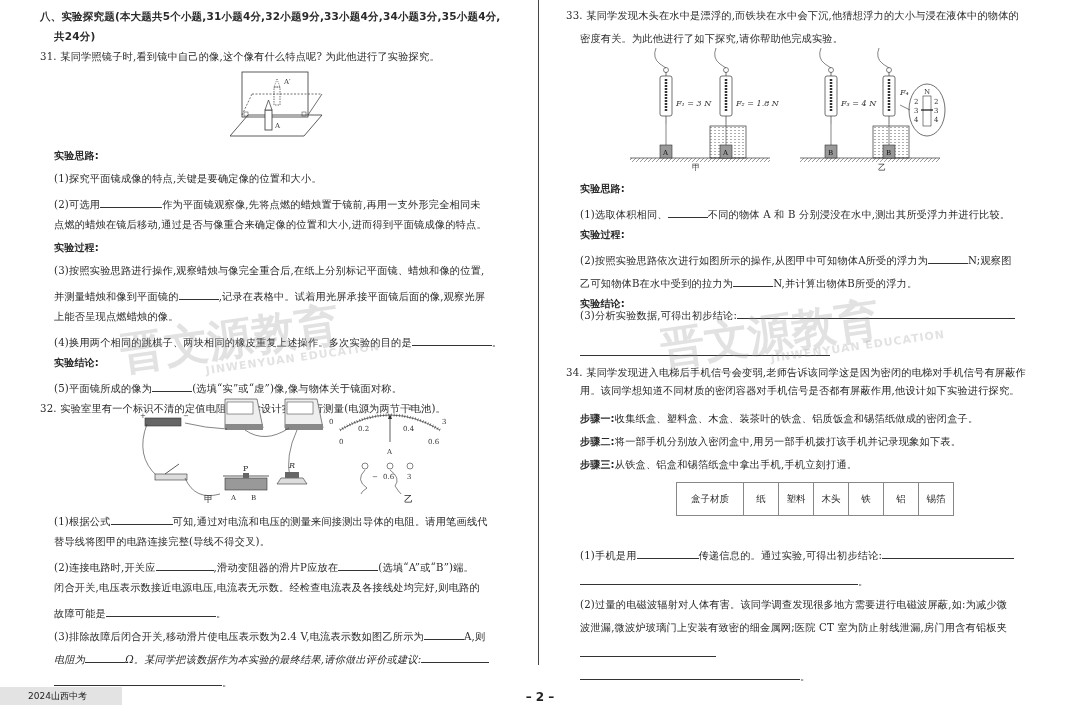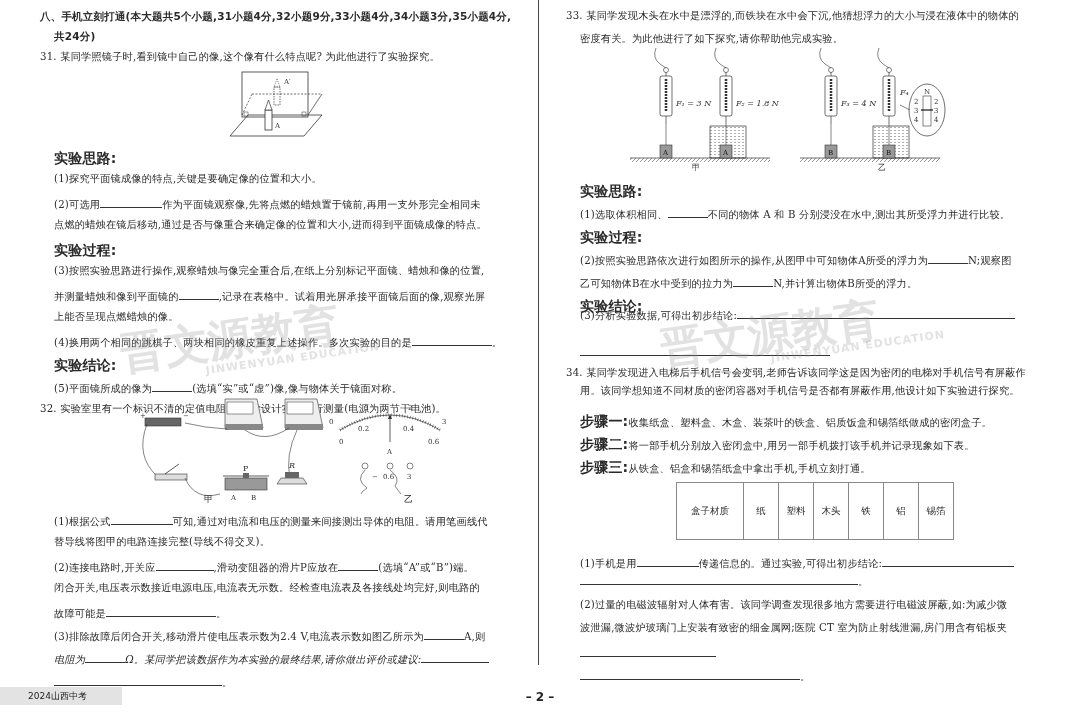--- a/index.html
+++ b/index.html
@@ -3,36 +3,36 @@
 <meta charset="utf-8">
 <style>
   html,body{margin:0;padding:0;}
   body{width:1080px;height:713px;background:#fff;position:relative;overflow:hidden;
        font-family:"DejaVu Serif","Liberation Serif",serif;color:#2a2a2a;}
   .col{position:absolute;top:0;font-size:10.2px;line-height:1;}
   .left{left:40px;width:475px;}
   .right{left:580px;width:460px;}
   .divider{position:absolute;left:538px;top:0;width:1px;height:665px;background:#444;}
   .ln{position:absolute;white-space:nowrap;letter-spacing:0.2px;}
-  .b{font-family:"DejaVu Sans","Liberation Sans",sans-serif;font-weight:bold;font-size:14px;}
+  .b{font-family:"DejaVu Sans","Liberation Sans",sans-serif;font-weight:bold;font-size:10px;}
   .blank{display:inline-block;border-bottom:1px solid #333;height:10px;vertical-align:baseline;}
   .fig{position:absolute;}
   .footer-tag{position:absolute;left:0;top:687px;width:122px;height:18px;background:#e3e3e3;
        font-family:"DejaVu Sans","Liberation Sans",sans-serif;font-size:9px;line-height:18px;padding-left:28px;box-sizing:border-box;color:#222;}
   .pageno{position:absolute;left:0;width:1080px;top:690px;text-align:center;
        font-family:"DejaVu Sans","Liberation Sans",sans-serif;font-weight:bold;font-size:12px;color:#222;}
   .wm{position:absolute;color:rgba(150,150,150,0.28);font-family:"DejaVu Sans","Liberation Sans",sans-serif;font-weight:bold;white-space:nowrap;pointer-events:none;}
   table.mat{border-collapse:collapse;font-size:9.5px;}
-  table.mat td{border:1px solid #888;text-align:center;height:24px;padding:16px 6px;}
+  table.mat td{border:1px solid #888;text-align:center;height:24px;padding:4px 6px;}
 </style>
 </head>
 <body>
 
 <div class="col left">
-  <div class="ln b" style="top:11px;left:0;font-size:10.5px;">八、手机立刻打通(本大题共5个小题,31小题4分,32小题9分,33小题4分,34小题3分,35小题4分,</div>
+  <div class="ln b" style="top:11px;left:0;font-size:10.5px;">八、实验探究题(本大题共5个小题,31小题4分,32小题9分,33小题4分,34小题3分,35小题4分,</div>
   <div class="ln b" style="top:31px;left:14px;font-size:10.5px;">共24分)</div>
   <div class="ln" style="top:52px;left:0;">31. 某同学照镜子时,看到镜中自己的像,这个像有什么特点呢? 为此他进行了实验探究。</div>
 
   <svg class="fig" style="left:190px;top:70px;" width="120" height="70" viewBox="0 0 120 70">
     <rect x="12" y="2" width="66" height="45" fill="none" stroke="#333" stroke-width="0.8"></rect>
     <polyline points="0,66 18,45 92,45 74,66 0,66" fill="none" stroke="#333" stroke-width="0.8"></polyline>
     <line x1="12" y1="45" x2="22" y2="24" stroke="#333" stroke-width="0.7" stroke-dasharray="2,1.5"></line>
     <line x1="22" y1="24" x2="92" y2="24" stroke="#333" stroke-width="0.7" stroke-dasharray="2,1.5"></line>
     <line x1="92" y1="24" x2="78" y2="45" stroke="#333" stroke-width="0.7"></line>
     <rect x="44" y="17" width="6" height="18" fill="none" stroke="#333" stroke-width="0.7" stroke-dasharray="1.5,1"></rect>
@@ -251,21 +251,21 @@
       <td style="width:22px">纸</td>
       <td style="width:22px">塑料</td>
       <td style="width:22px">木头</td>
       <td style="width:22px">铁</td>
       <td style="width:22px">铝</td>
       <td style="width:22px">锡箔</td>
     </tr>
   </tbody>
     </table>
 
-  <div class="ln" style="top:548px;left:0;margin-top:8px;">
+  <div class="ln" style="top:548px;left:0;">
     <span>(1)手机是用</span><span class="blank" style="width:62px"></span><span>传递信息的。通过实验,可得出初步结论:</span><span class="blank" style="width:132px"></span>
   </div>
   <div class="ln" style="top:574px;left:0;">
     <span class="blank" style="width:278px"></span><span>。</span>
   </div>
   <div class="ln" style="top:600px;left:0;">(2)过量的电磁波辐射对人体有害。该同学调查发现很多地方需要进行电磁波屏蔽,如:为减少微</div>
   <div class="ln" style="top:623px;left:0;">波泄漏,微波炉玻璃门上安装有致密的细金属网;医院 CT 室为防止射线泄漏,房门用含有铅板夹</div>
   <div class="ln" style="top:646px;left:0;">
     <span class="blank" style="width:136px"></span>
   </div>

